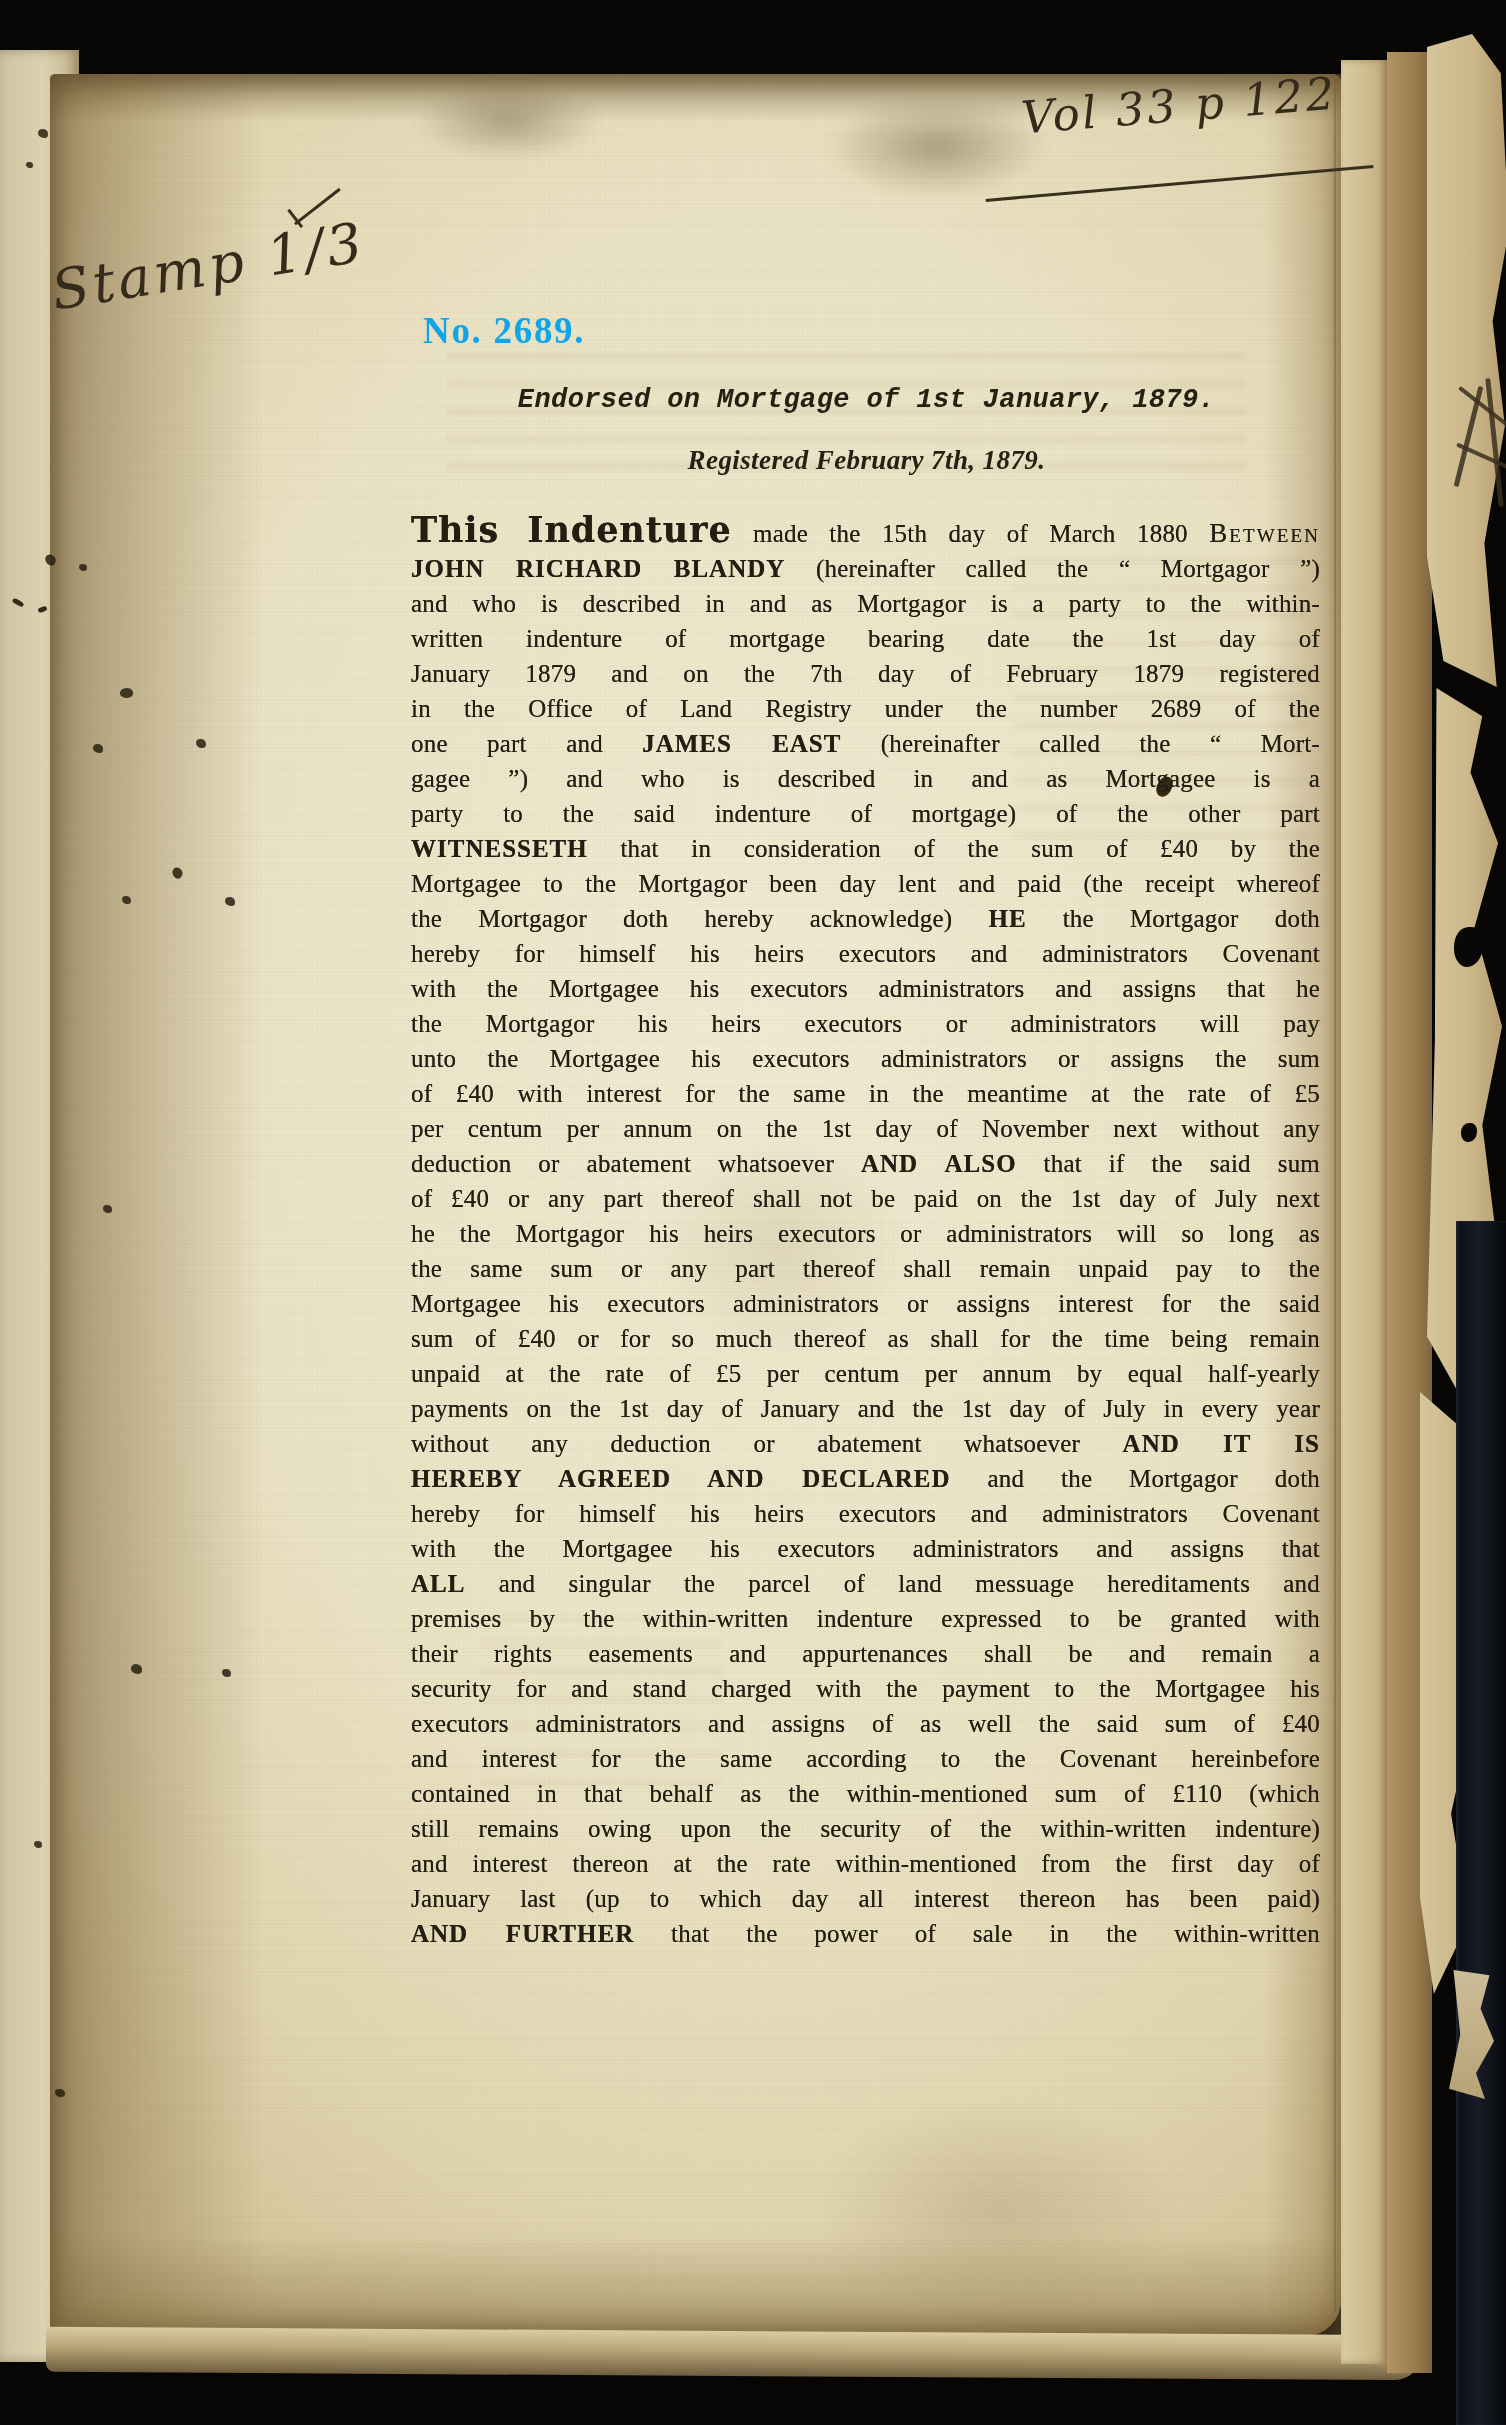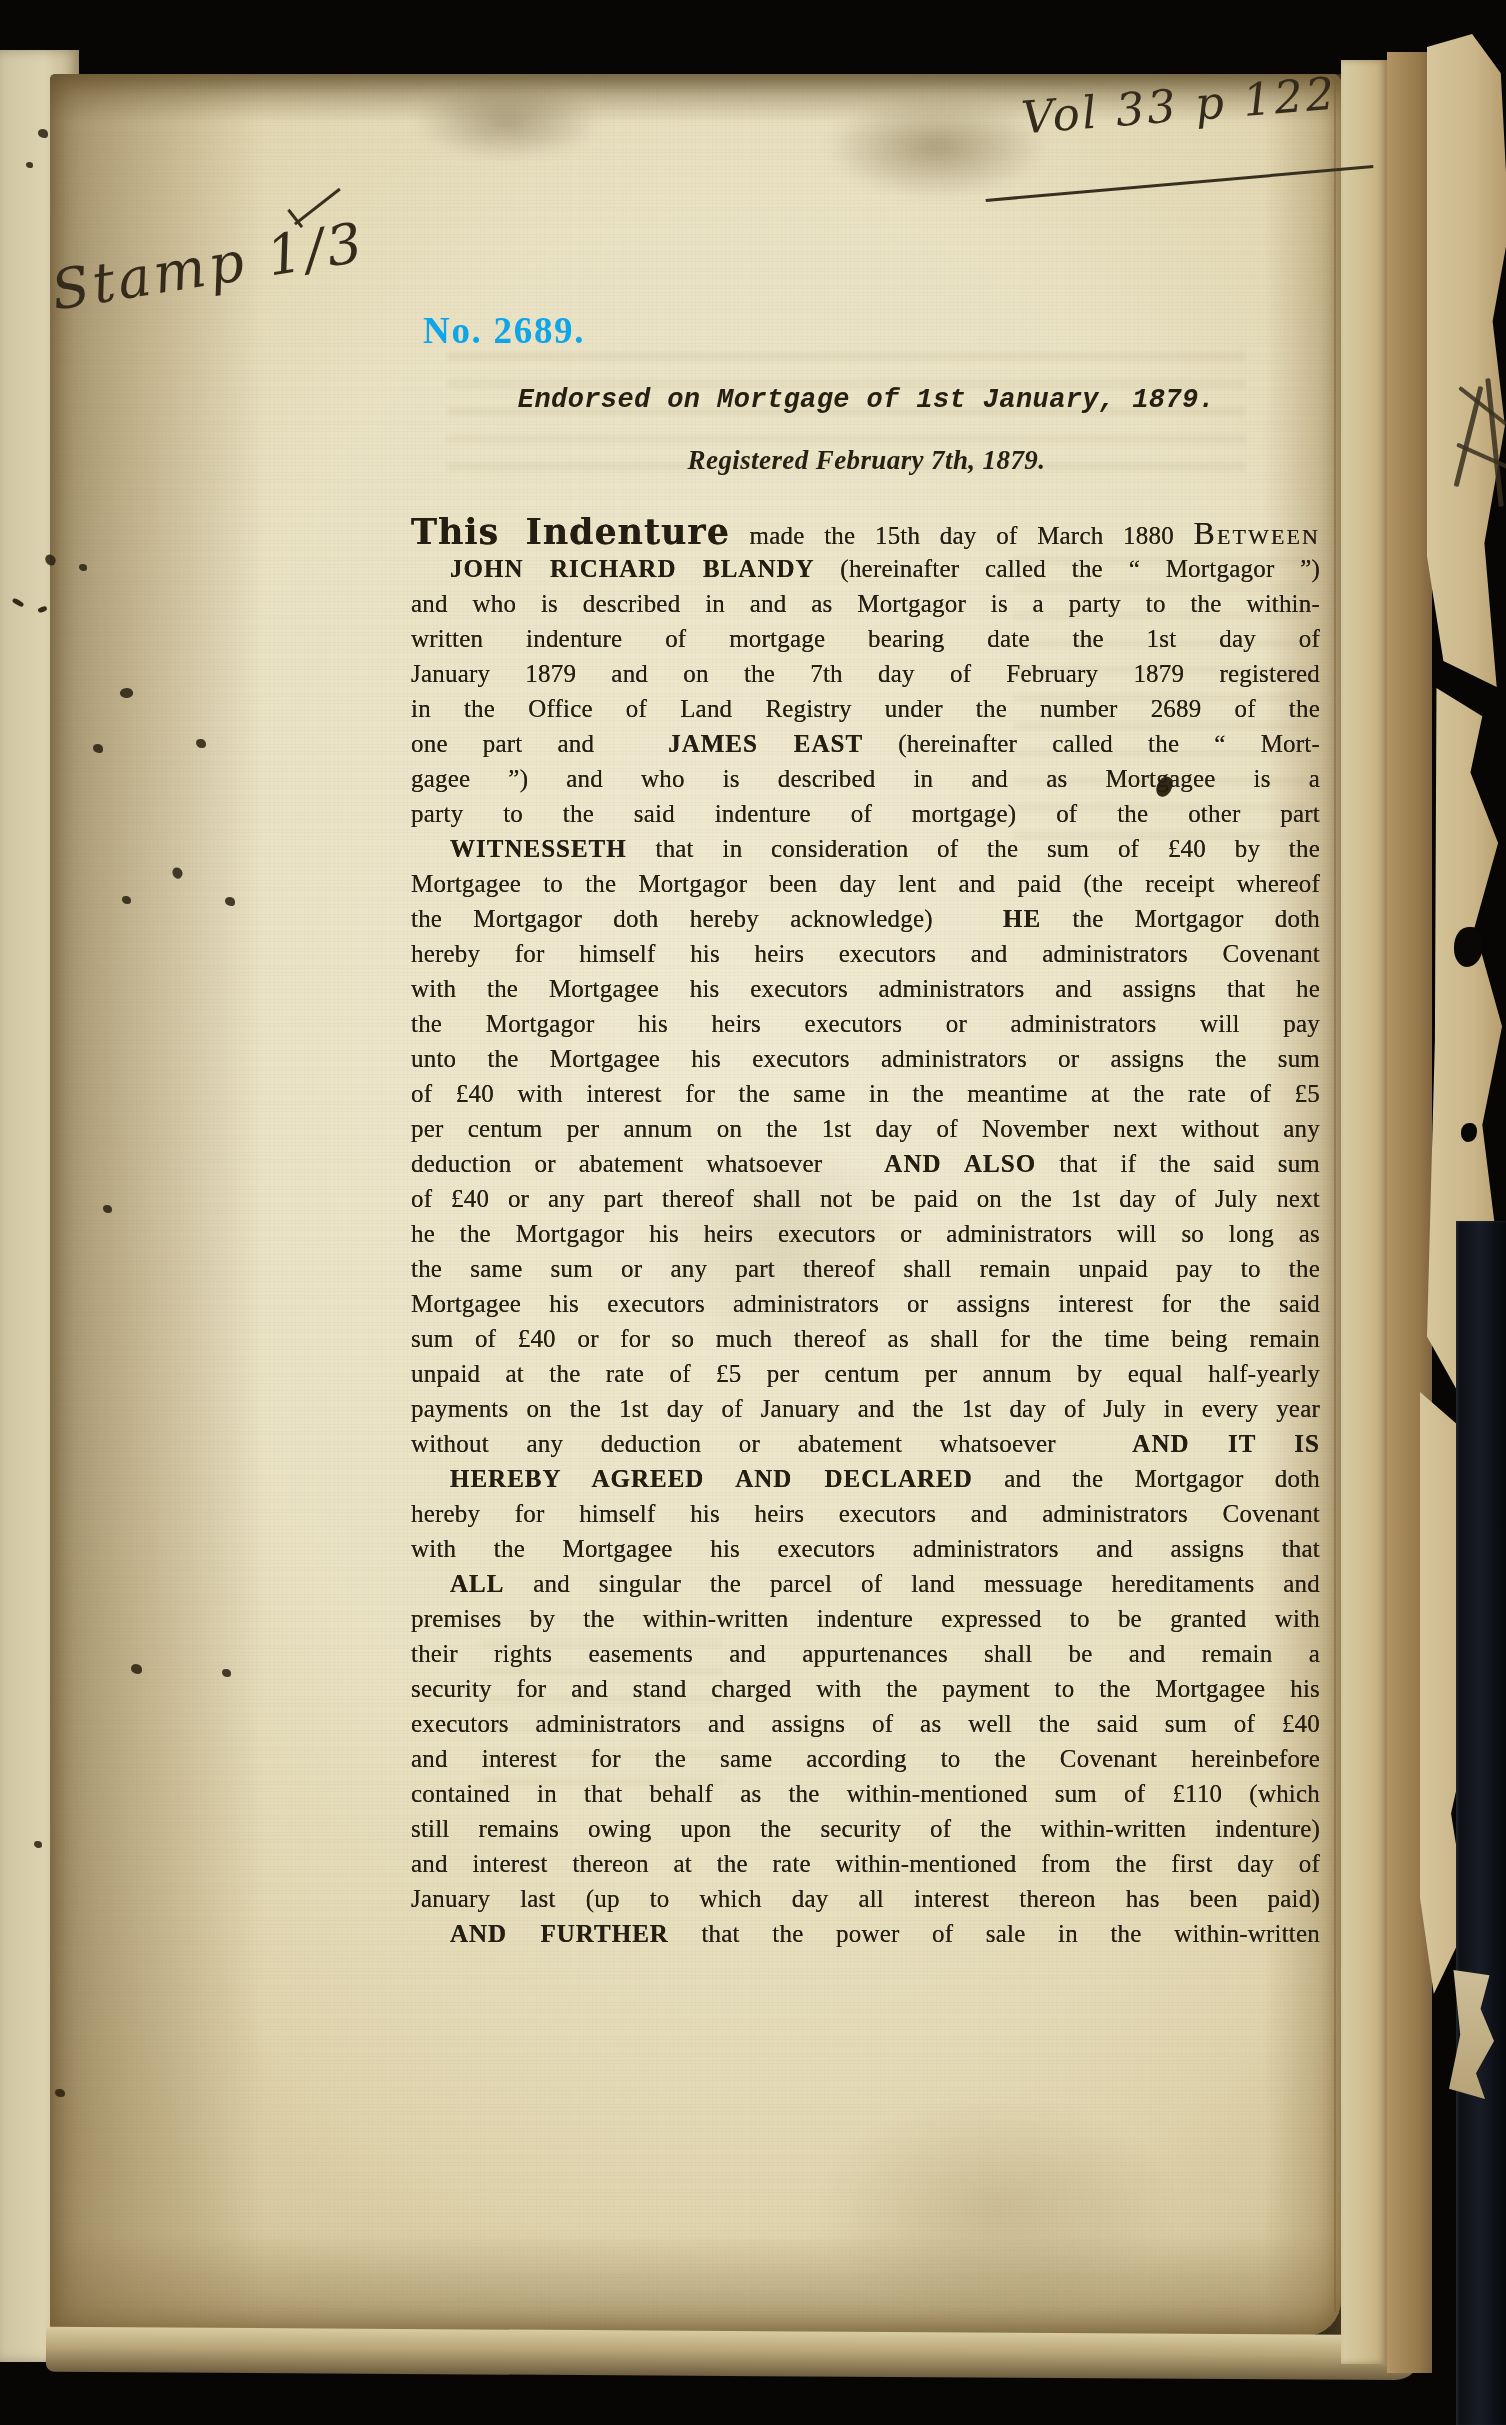--- a/index.html
+++ b/index.html
@@ -103,22 +103,22 @@
     letter-spacing:1.7px;z-index:8;}
   .endorse-line{position:absolute;left:411px;width:911px;text-align:center;font-size:27px;
     font-style:italic;font-weight:bold;color:#262012;letter-spacing:0.4px;z-index:8;}
   .endorse-1{top:385px;font-family:Liberation Mono, monospace;} .endorse-2{top:445px;}
 
   .body-text{position:absolute;left:411px;top:516px;width:909px;z-index:8;}
   .bline{height:35px;line-height:35px;text-align:justify;text-align-last:justify;
     color:#241d12;font-size:25px;letter-spacing:0.2px;word-spacing:.12em;
     text-shadow:0 0 0.5px rgba(40,30,16,.85);}
   .bline span{white-space:normal;}
-  .caps{font-weight:bold;letter-spacing:1px;margin-left:39px;}
-  .smallcaps{font-variant:small-caps;letter-spacing:2.1px;font-size:32px;}
+  .caps{font-weight:bold;letter-spacing:1px;}
+  .smallcaps{font-variant:small-caps;letter-spacing:2.1px;font-size:27px;}
   .gothic{font-family:"DejaVu Serif",serif;font-weight:bold;font-size:35px;line-height:0;letter-spacing:0.9px;}
 </style>
 </head>
 <body>
 
 <div class="stage">
 
   <div class="prev-page"></div>
 
   <div class="page-main">

